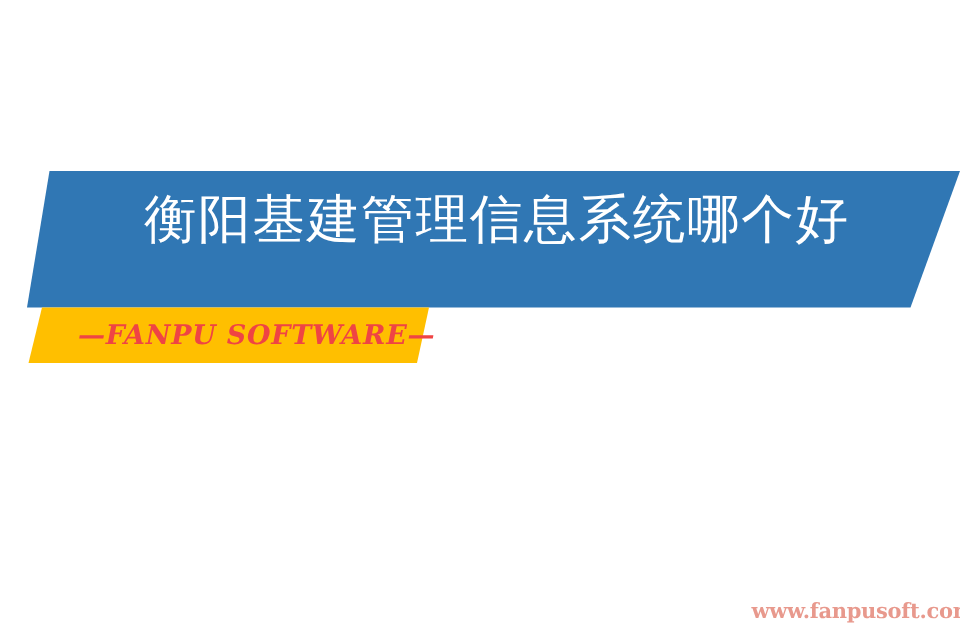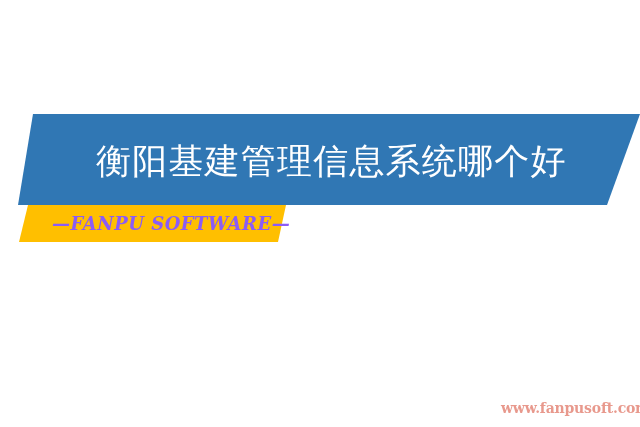--- a/index.html
+++ b/index.html
@@ -37,21 +37,21 @@
     top: 0;
     width: 640px;
     height: 260px;
     display: block;
   }
 
   
   #banner-title {
     position: absolute;
     left: 96px;
-    top: 133px;
+    top: 119px;
     width: 460px;
     height: 56px;
     line-height: 56px;
     font-family: "DejaVu Serif", "Liberation Serif", serif;
     font-size: 35px;
     font-weight: 400;
     letter-spacing: 1.2px;
     color: #ffffff;
     white-space: nowrap;
     text-align: right;
@@ -62,21 +62,21 @@
     position: absolute;
     left: 52px;
     top: 211px;
     height: 26px;
     line-height: 26px;
     font-family: "DejaVu Serif", "Liberation Serif", serif;
     font-style: italic;
     font-weight: 700;
     font-size: 18px;
     letter-spacing: 0.5px;
-    color: #8b5cf6;
+    color: #ef4444;
     white-space: nowrap;
   }
 
   
   #logo-block {
     position: absolute;
     left: 498px;
     top: 366px;
     width: 138px;
     height: 56px;

